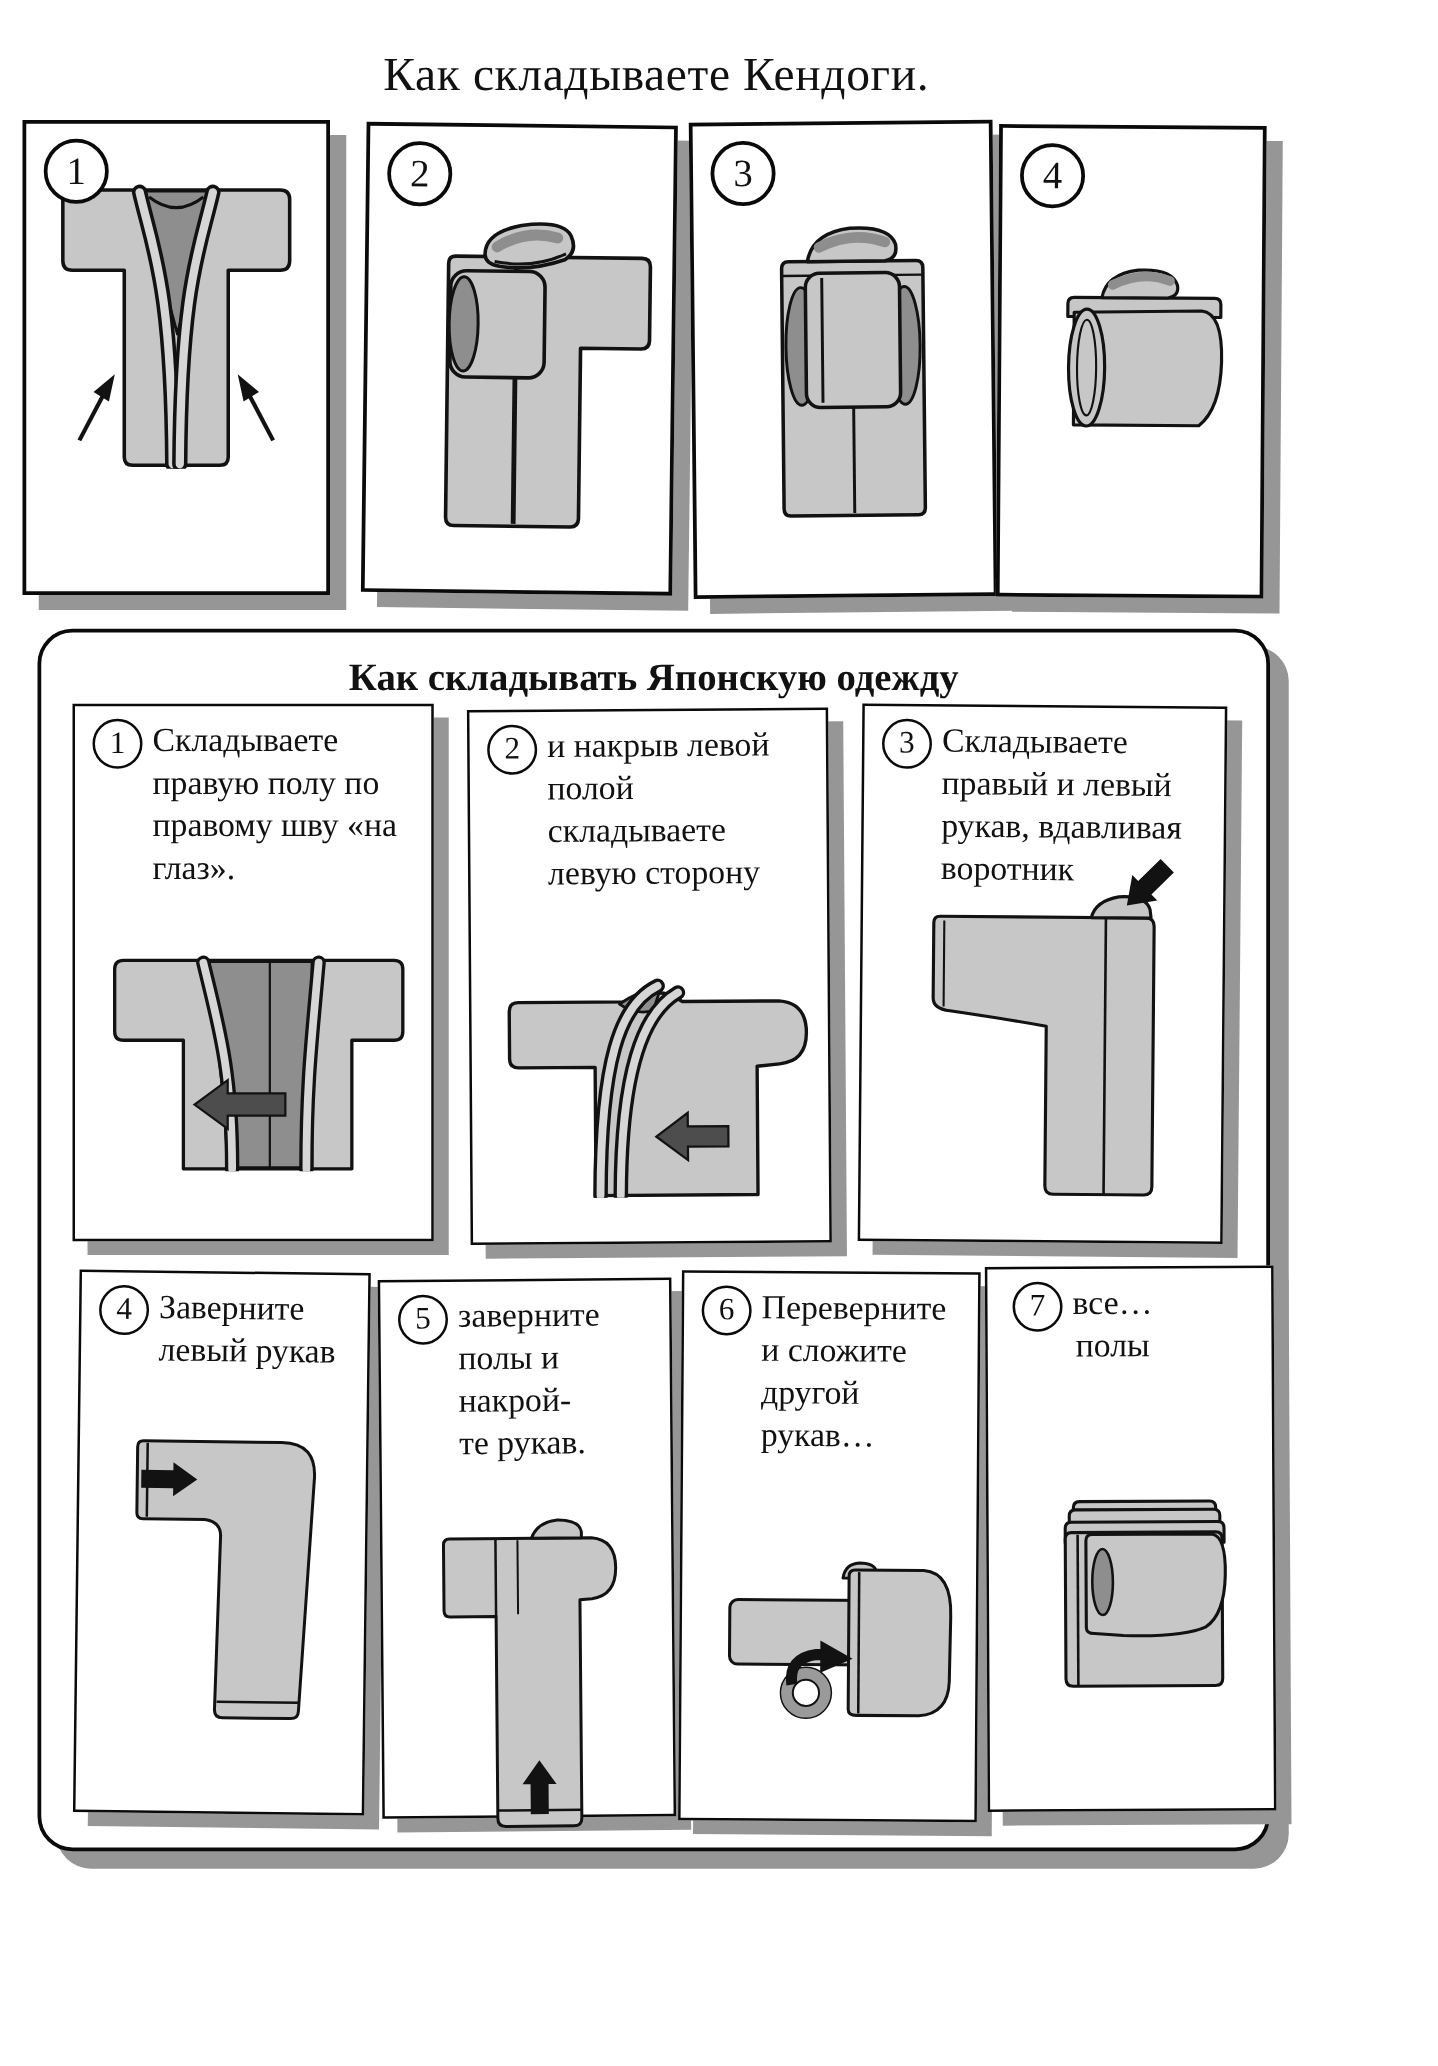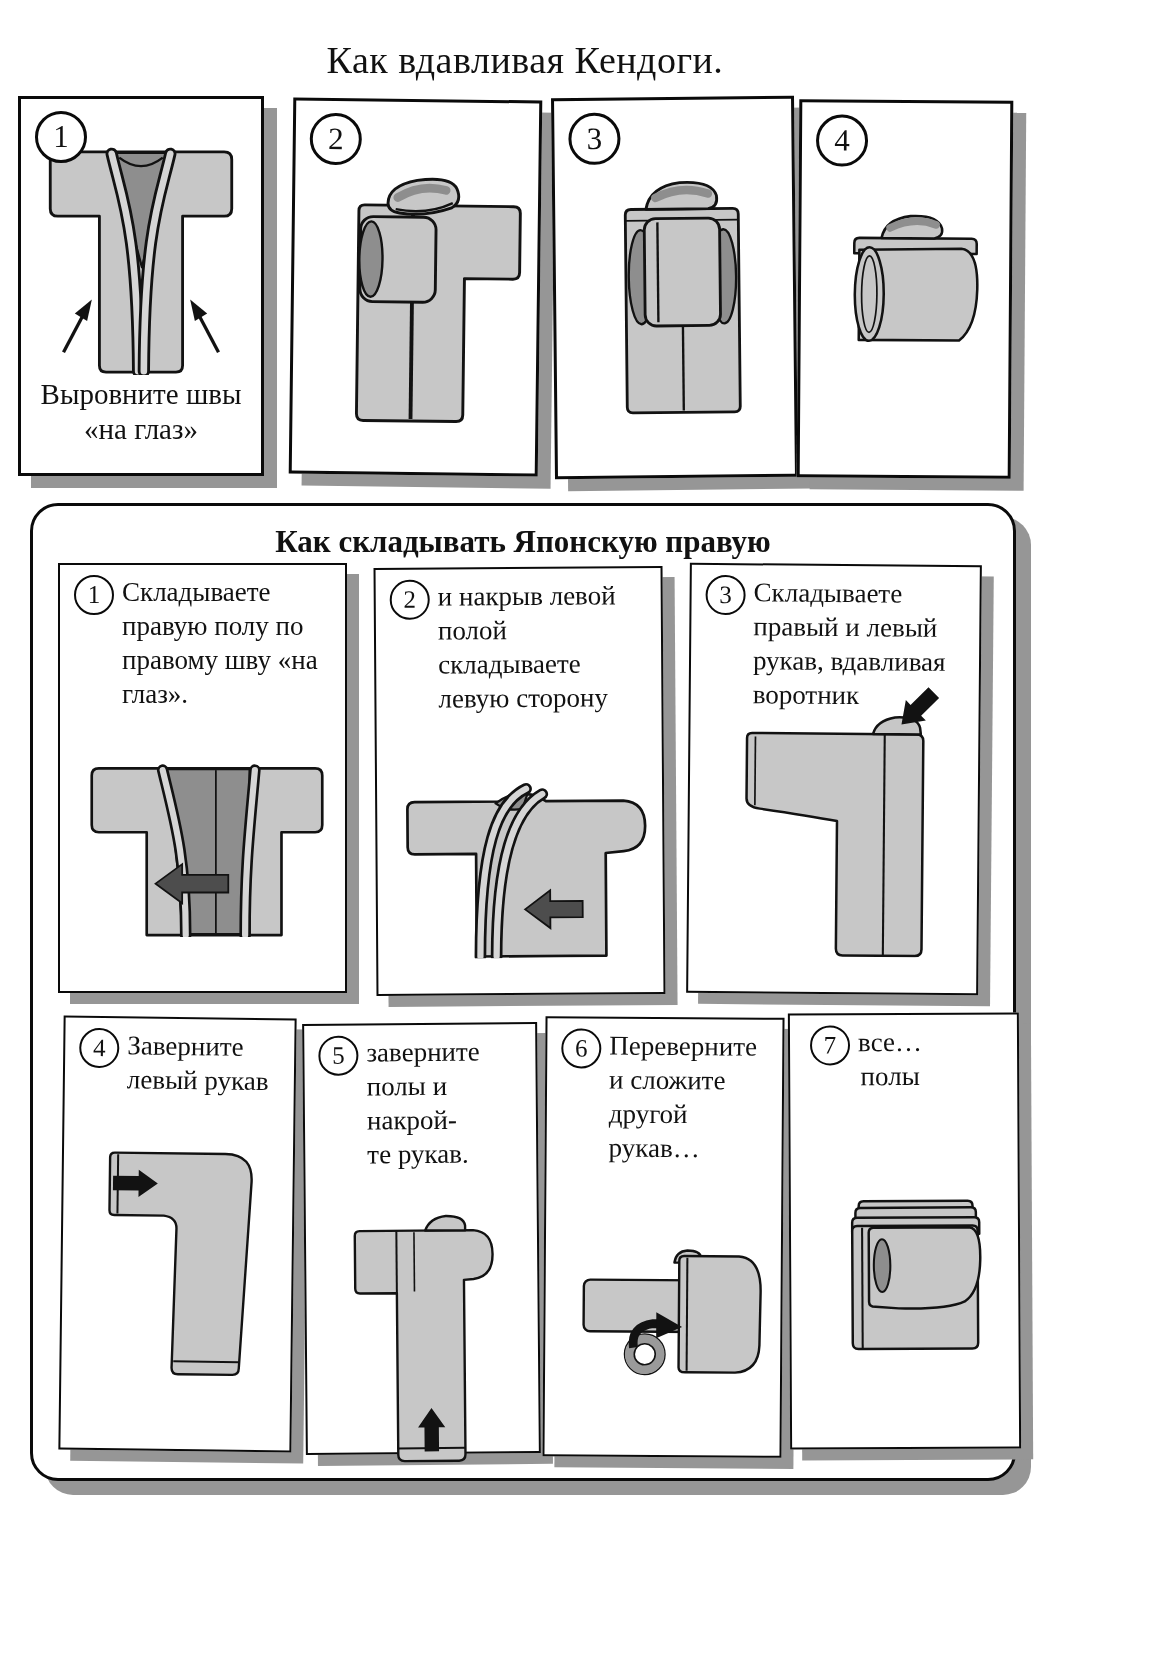--- a/index.html
+++ b/index.html
@@ -60,43 +60,41 @@
   .band-inner{fill:none;stroke:#d6d6d6;stroke-width:7;stroke-linecap:round;}
   .band-lining{fill:none;stroke:var(--lining);stroke-width:9;stroke-linecap:round;}
   .arrow-gray{fill:var(--arrow_gray);stroke:var(--ink);stroke-width:2;}
   .arrow-black{fill:var(--ink);}
 </style>
 </head>
 <body>
 
 <div class="page">
 
-  <div class="main-title">Как вдавливая Кендоги.</div>
+  <div class="main-title">Как складываете Кендоги.</div>
 
   <div class="panel top-panel" id="tp1">
     <span class="badge big">1</span>
     <svg width="228" height="276" viewBox="0 0 240 292">
       <path class="fillg" d="M24,64 Q24,56 32,56 L208,56 Q216,56 216,64 L216,116 Q216,124 208,124 L164,124 L164,282 Q164,289 157,289 L83,289 Q76,289 76,282 L76,124 L32,124 Q24,124 24,116 Z"></path>
       <path class="filld" d="M88,57 L152,57 L121,178 Z"></path>
       <path class="band-outer" d="M89,58 C100,106 116,136 117,288"></path>
       <path class="band-inner" d="M89,58 C100,106 116,136 117,288"></path>
       <path class="band-outer" d="M151,58 C140,106 124,136 123,288"></path>
       <path class="band-inner" d="M151,58 C140,106 124,136 123,288"></path>
       <path class="noline" stroke-width="2.5" d="M97,62 Q120,80 143,62"></path>
       <g>
         <line class="inkline" x1="38" y1="268" x2="58" y2="230" stroke-width="3.5"></line>
         <polygon class="arrow-black" points="68,212 50,227 63,235"></polygon>
       </g>
       <g>
         <line class="inkline" x1="202" y1="268" x2="182" y2="230" stroke-width="3.5"></line>
         <polygon class="arrow-black" points="172,212 190,227 177,235"></polygon>
       </g>
     </svg>
-    <div class="k-caption">Выровните швы
-«на глаз»</div>
   </div>
 
   <div class="panel top-panel" id="tp2">
     <span class="badge big">2</span>
     <svg width="232" height="300" viewBox="0 0 240 310" style="margin-top:26px">
       <path class="fillg" d="M60,86 Q60,80 66,80 L220,80 Q227,80 227,87 L227,148 Q227,155 220,155 L170,155 L170,296 Q170,303 163,303 L67,303 Q60,303 60,296 Z"></path>
       <line class="inkline" x1="116" y1="84" x2="116" y2="301" stroke-width="4"></line>
       <path class="fillg" d="M90,78 Q90,60 120,54 Q154,49 161,62 Q167,75 156,82 Q128,92 102,88 Q90,86 90,78 Z"></path>
       <path class="band-lining" d="M100,72 Q124,57 150,64"></path>
       <path class="noline" stroke-width="2.5" d="M98,84 Q130,90 157,77"></path>
@@ -126,21 +124,21 @@
       <path class="fillg" d="M60,118 Q60,112 66,112 L198,112 Q204,112 204,118 L204,130 L60,130 Z"></path>
       <path class="fillg" d="M92,112 Q96,90 126,86 Q158,84 163,100 Q165,110 154,112 Z"></path>
       <path class="band-lining" d="M102,100 Q130,86 156,96"></path>
       <path class="fillg" d="M66,126 L186,124 Q206,126 205,172 Q204,216 184,232 L66,232 Z"></path>
       <ellipse class="fillg" cx="78" cy="178" rx="17" ry="55"></ellipse>
       <ellipse class="noline" cx="78" cy="178" rx="9" ry="45" stroke-width="2"></ellipse>
     </svg>
   </div>
 
   <div class="bigbox">
-    <div class="bigbox-title">Как складывать Японскую правую</div>
+    <div class="bigbox-title">Как складывать Японскую одежду</div>
 
     <div class="panel jp-panel" id="jp1">
       <div class="step-line">
         <span class="badge small">1</span>
         <span class="step-text">Складываете
 правую полу по
 правому шву «на
 глаз».</span>
       </div>
       <svg width="266" height="222" viewBox="0 0 300 250">

